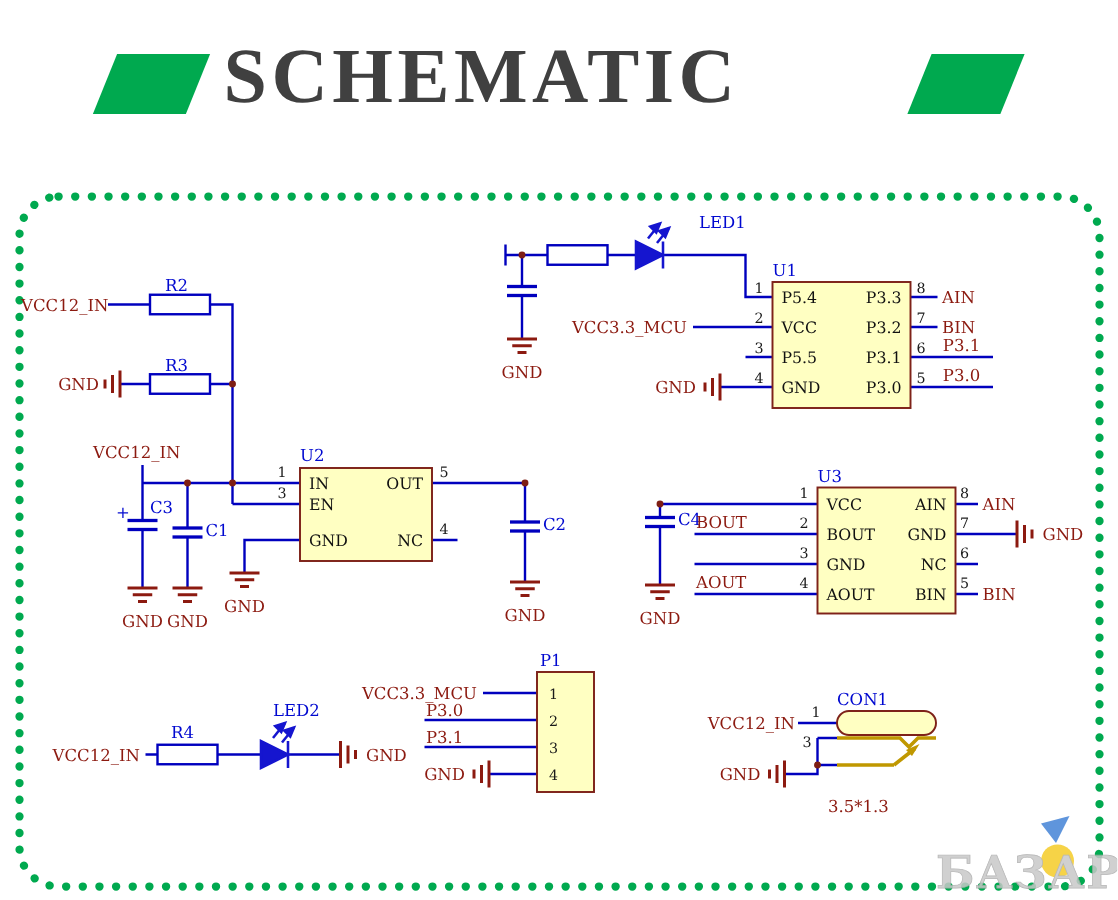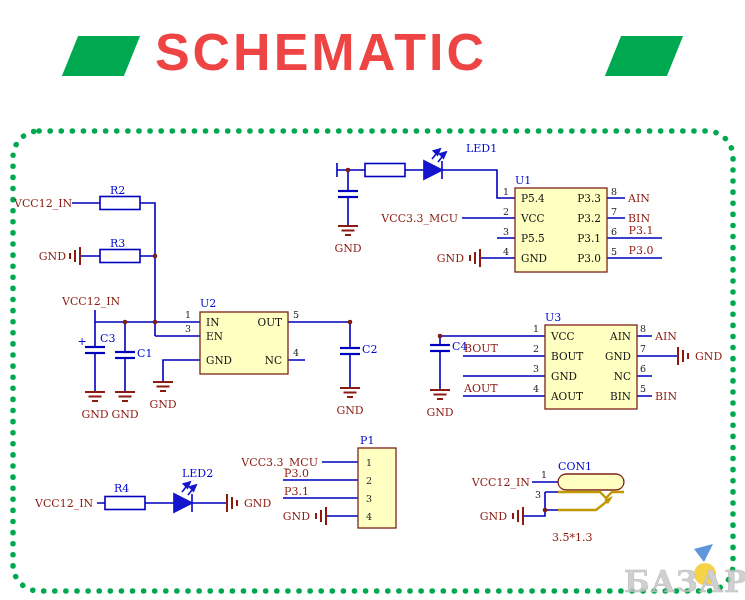--- a/index.html
+++ b/index.html
@@ -3,22 +3,22 @@
 <meta charset="utf-8">
 <style>
   *{margin:0;padding:0;box-sizing:border-box}
   html,body{width:745px;height:600px;background:#fff;overflow:hidden}
   .page{position:relative;width:745px;height:600px;background:#fff;font-family:"DejaVu Serif",serif}
   .header{position:absolute;top:0;left:0;width:745px;height:110px}
   .slab{position:absolute;top:36px;width:62px;height:40px;background:#00A94F;transform:skewX(-22deg)}
   .slab-left{left:70px}
   .slab-right{left:613px}
   .title{position:absolute;top:22px;left:0;width:642px;text-align:center;
-         font-family:Liberation Sans, sans-serif;font-weight:700;
-         font-size:52px;letter-spacing:3px;color:#ef4444}
+         font-family:Liberation Serif, serif;font-weight:700;
+         font-size:52px;letter-spacing:3px;color:#404040}
   svg.schematic{position:absolute;left:0;top:0}
   svg text{font-family:"DejaVu Serif",serif}
   .wire{stroke:#0000BE;stroke-width:1.6;fill:none}
   .comp{fill:#FFFFC2;stroke:#7E2219;stroke-width:1.3}
   .rbody{fill:#ffffff;stroke:#0000BE;stroke-width:1.6}
   .capuse{stroke:#0000BE;stroke-width:2.2;fill:none}
   .net{fill:#8C1A10;font-size:11px}
   .ref{fill:#0008D0;font-size:11px}
   .pnum{fill:#1a1a1a;font-size:9.5px}
   .pname{fill:#111;font-size:10.5px}

